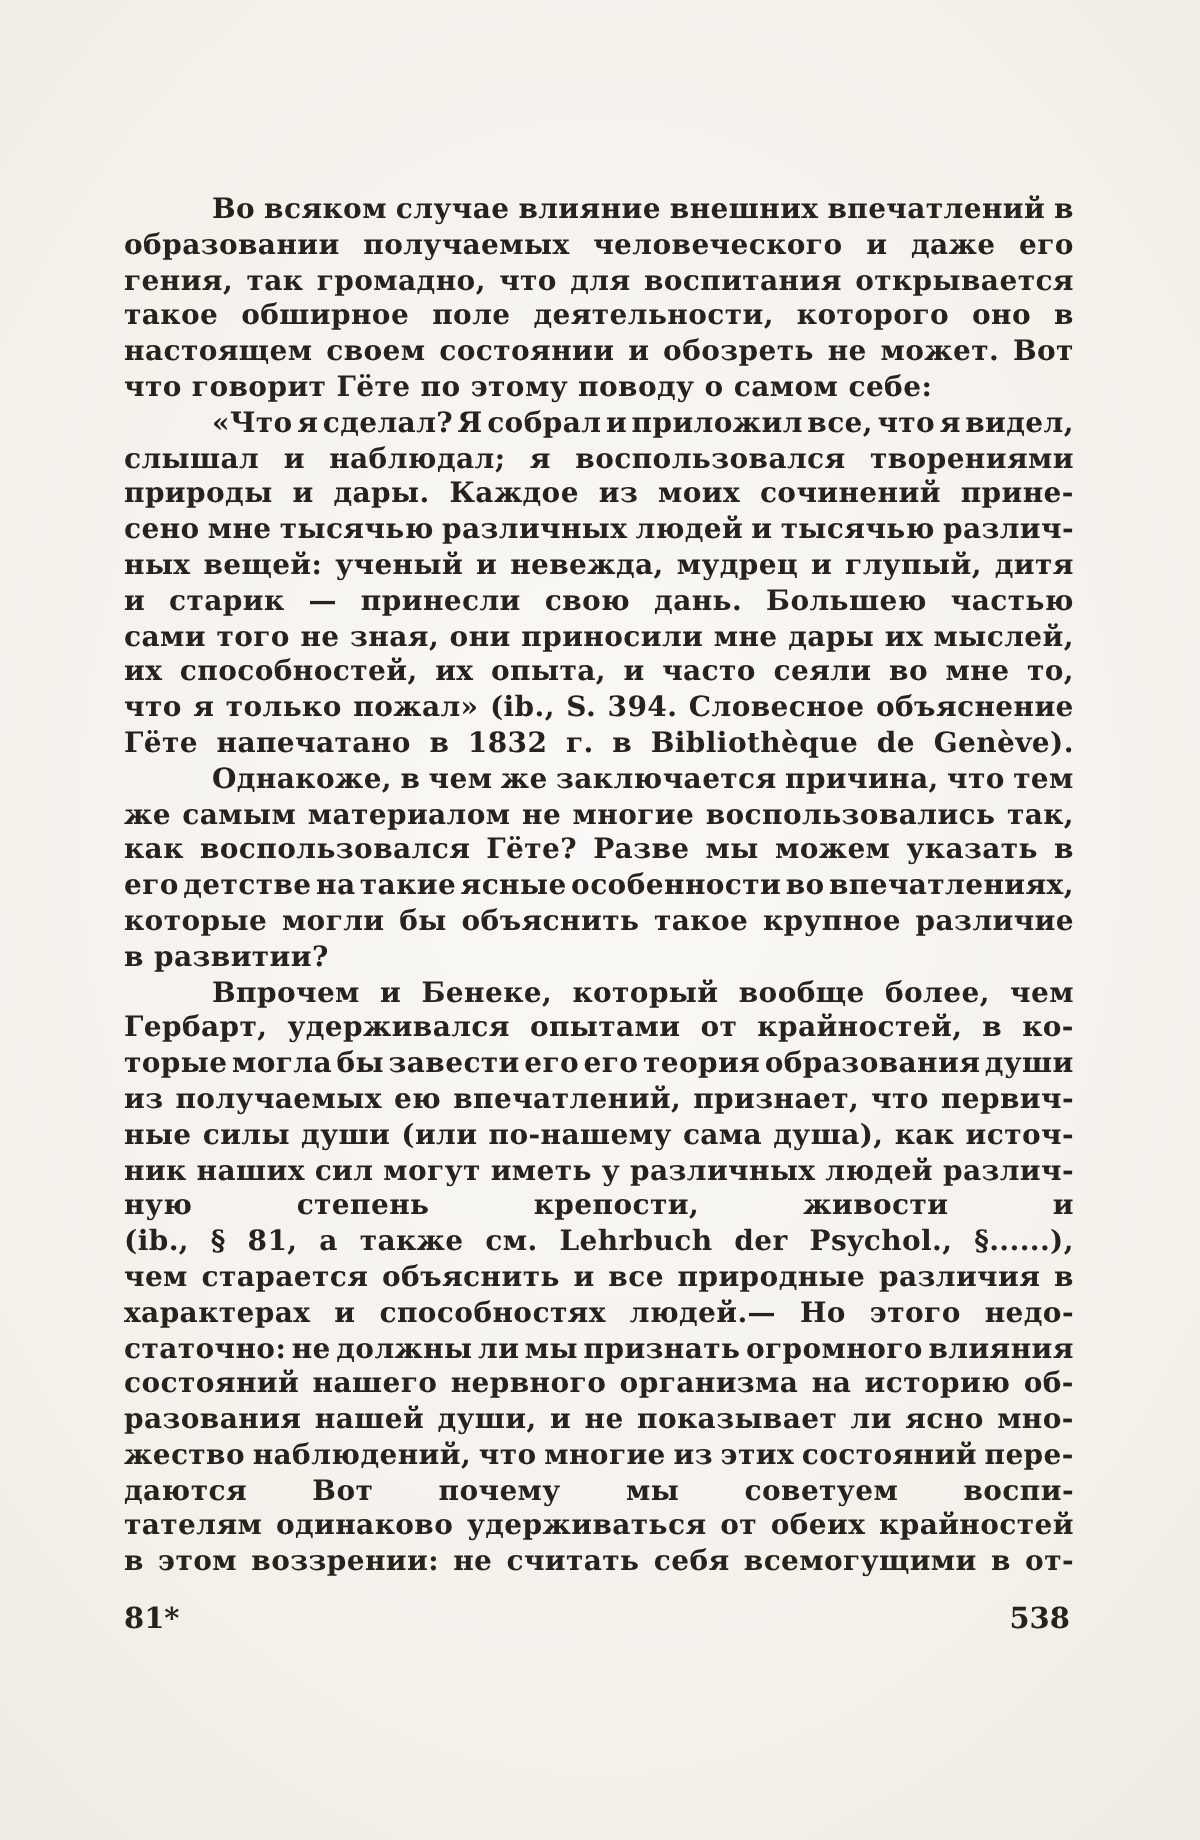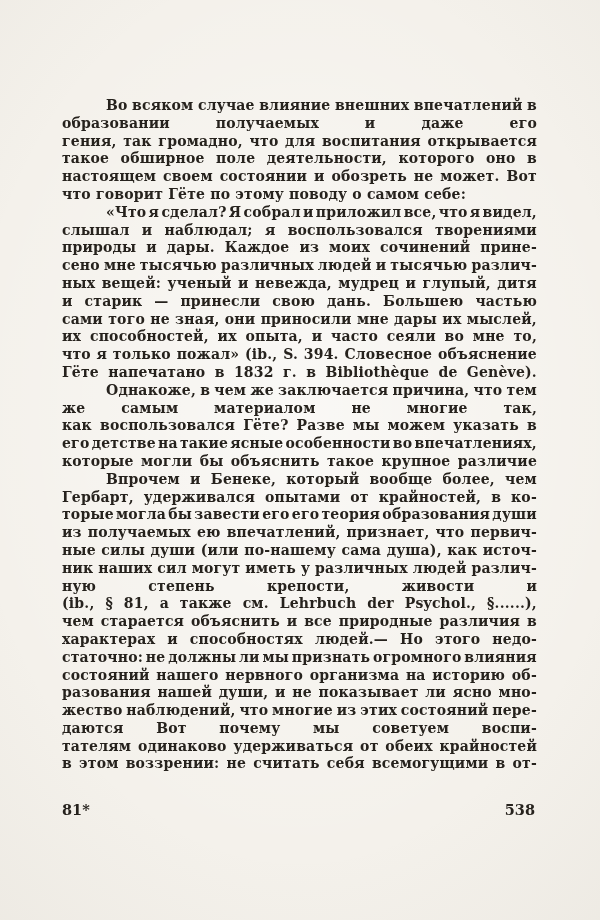--- a/index.html
+++ b/index.html
@@ -68,20 +68,21 @@
       <span class="w">всяком</span>
       <span class="w">случае</span>
       <span class="w">влияние</span>
       <span class="w">внешних</span>
       <span class="w">впечатлений</span>
       <span class="w">в</span>
     </div>
     <div class="line just">
       <span class="w">образовании</span>
       <span class="w">получаемых</span>
+      <span class="w">человеческого</span>
       <span class="w">и</span>
       <span class="w">даже</span>
       <span class="w">его</span>
     </div>
     <div class="line just">
       <span class="w">гения,</span>
       <span class="w">так</span>
       <span class="w">громадно,</span>
       <span class="w">что</span>
       <span class="w">для</span>
@@ -225,20 +226,21 @@
       <span class="w">причина,</span>
       <span class="w">что</span>
       <span class="w">тем</span>
     </div>
     <div class="line just">
       <span class="w">же</span>
       <span class="w">самым</span>
       <span class="w">материалом</span>
       <span class="w">не</span>
       <span class="w">многие</span>
+      <span class="w">воспользовались</span>
       <span class="w">так,</span>
     </div>
     <div class="line just">
       <span class="w">как</span>
       <span class="w">воспользовался</span>
       <span class="w">Гёте?</span>
       <span class="w">Разве</span>
       <span class="w">мы</span>
       <span class="w">можем</span>
       <span class="w">указать</span>
@@ -256,20 +258,21 @@
     </div>
     <div class="line just">
       <span class="w">которые</span>
       <span class="w">могли</span>
       <span class="w">бы</span>
       <span class="w">объяснить</span>
       <span class="w">такое</span>
       <span class="w">крупное</span>
       <span class="w">различие</span>
     </div>
+    <div class="line"><span>в развитии?</span></div>
     <div class="line just indent">
       <span class="w">Впрочем</span>
       <span class="w">и</span>
       <span class="w">Бенеке,</span>
       <span class="w">который</span>
       <span class="w">вообще</span>
       <span class="w">более,</span>
       <span class="w">чем</span>
     </div>
     <div class="line just">

